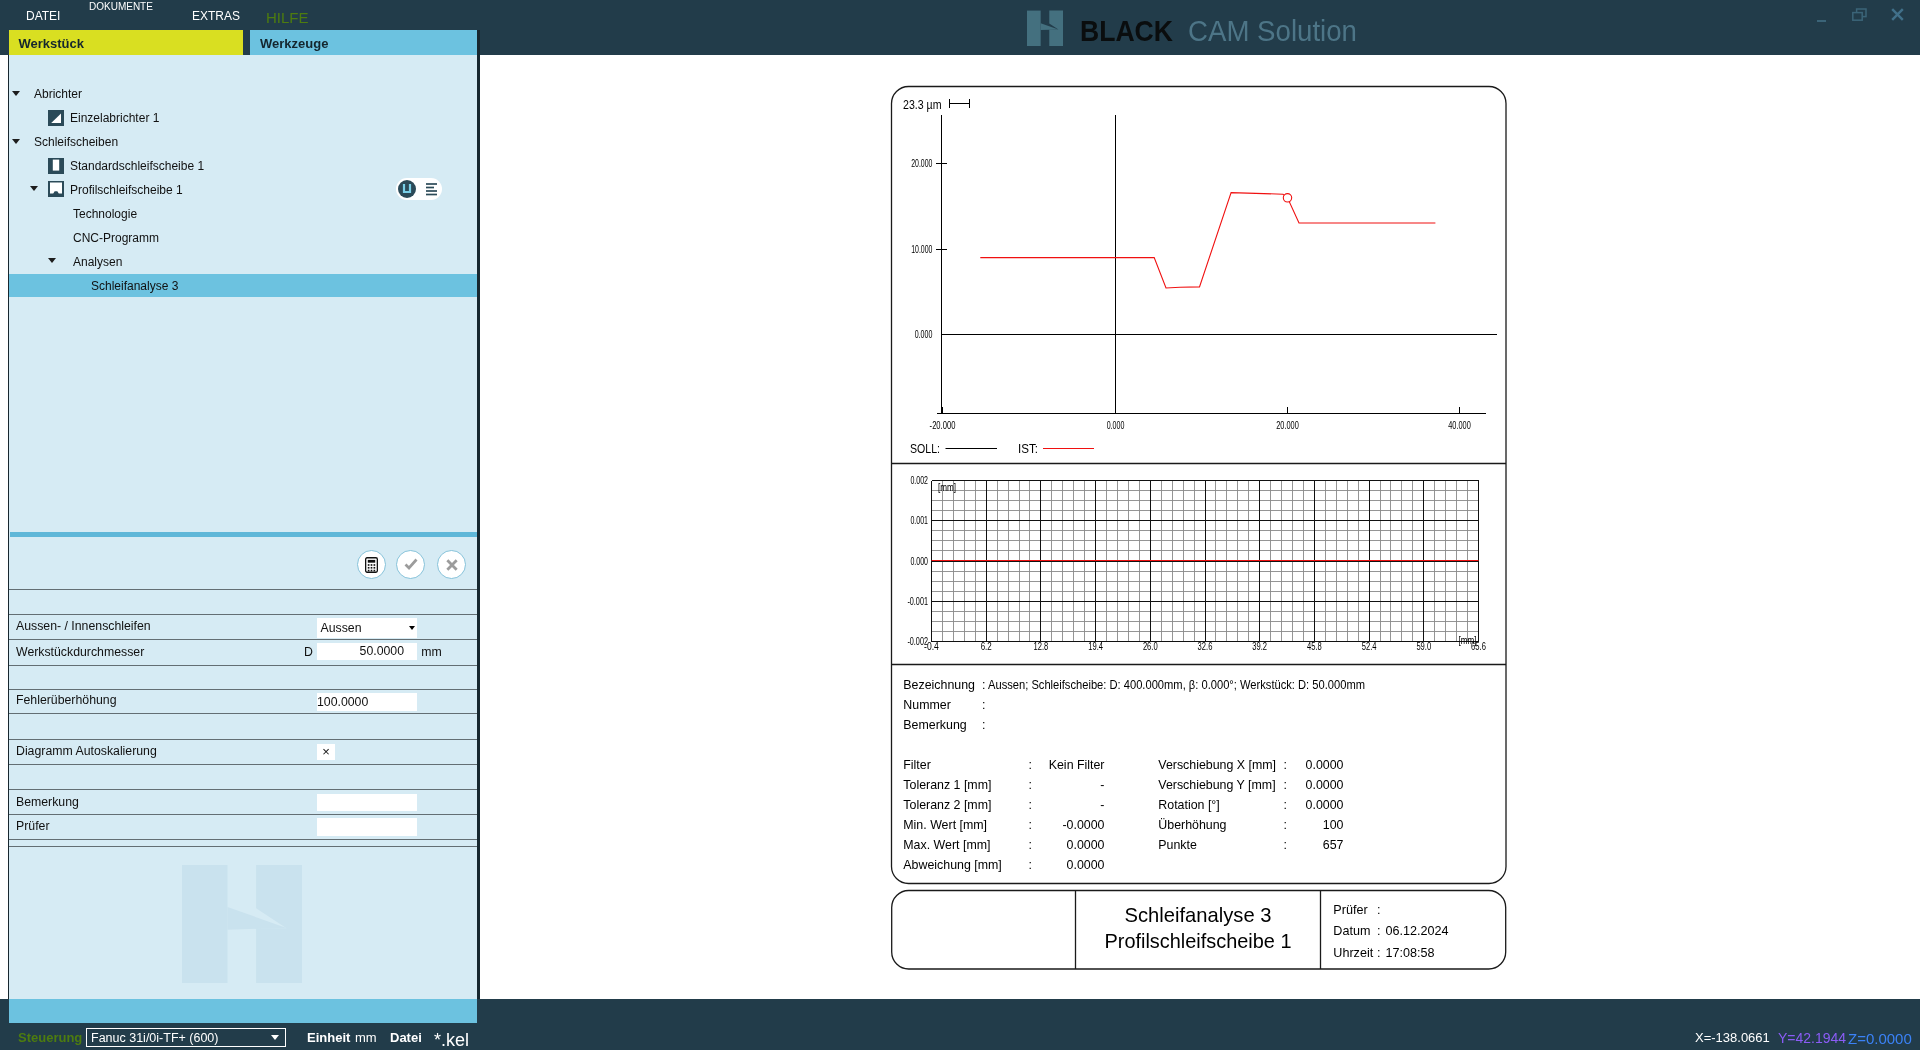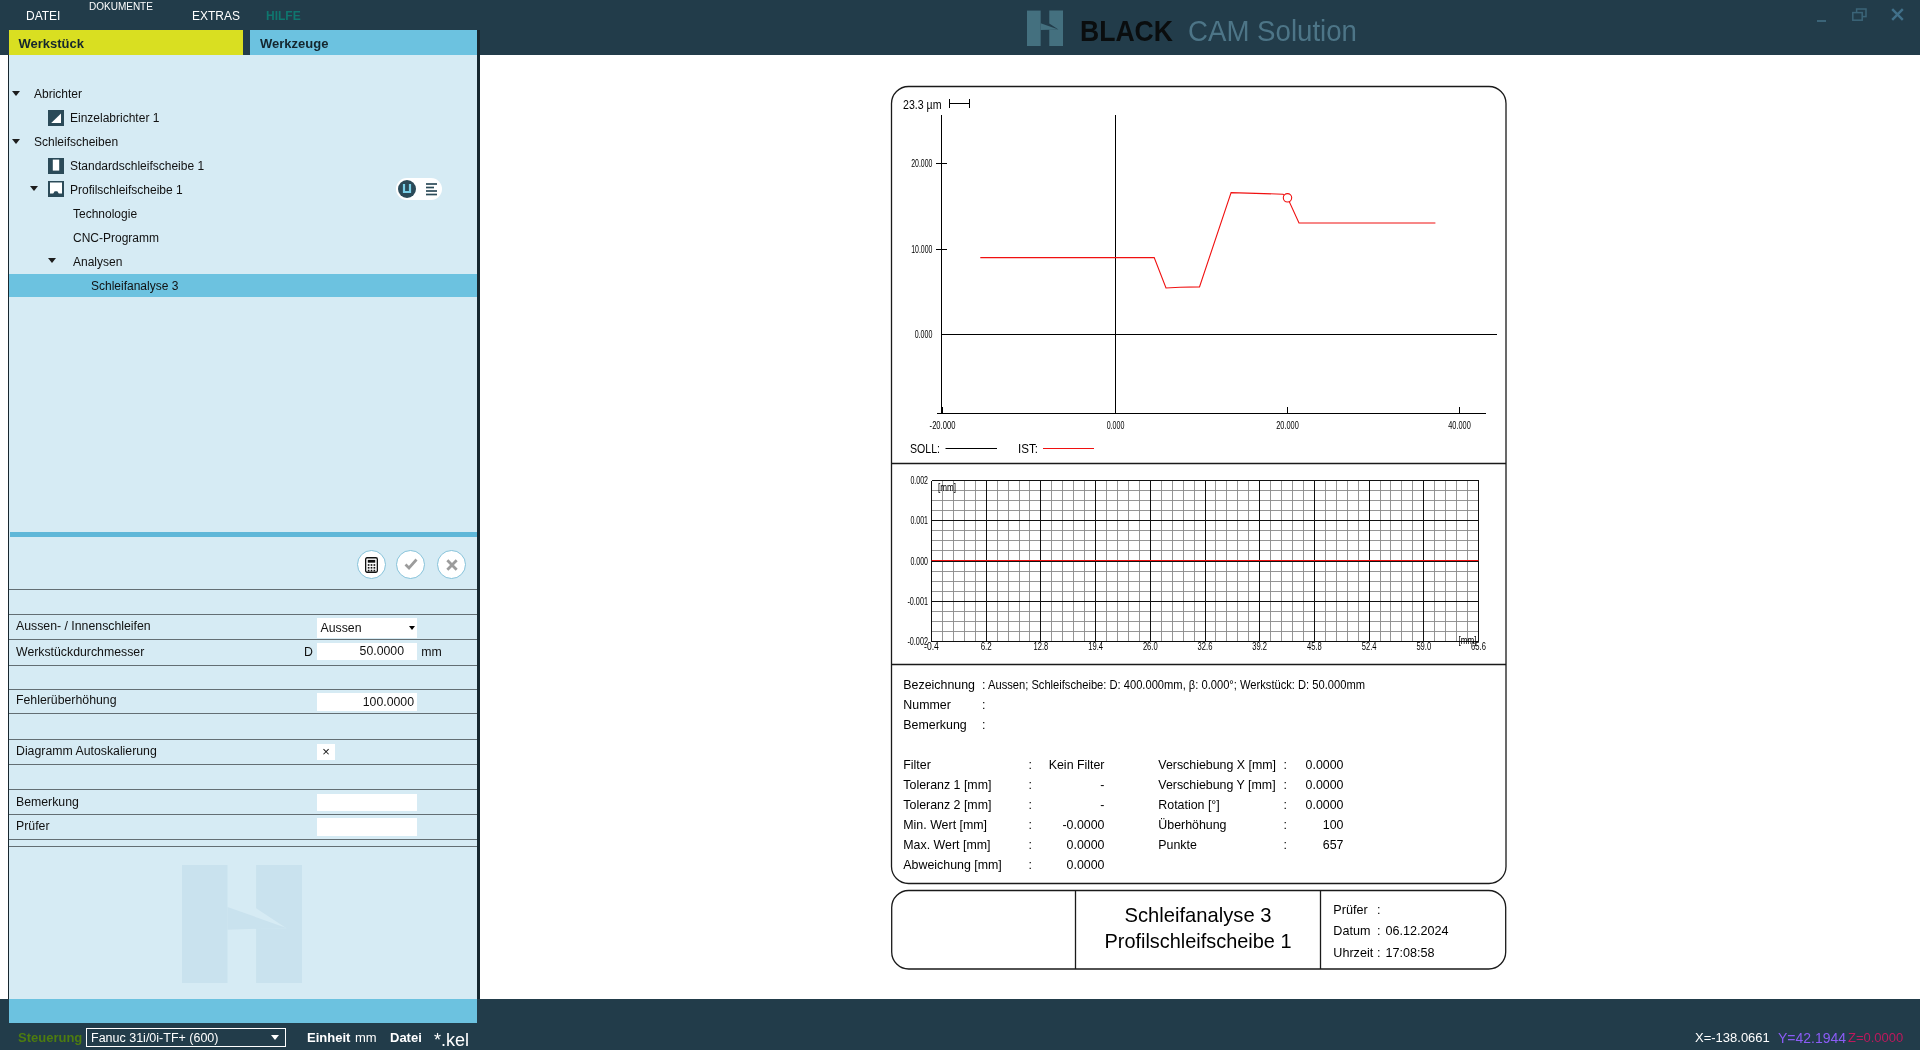--- a/index.html
+++ b/index.html
@@ -10,21 +10,21 @@
   .lbl { white-space:nowrap; }
 </style>
 </head>
 <body>
 <div id="stage">
 
   <div class="abs" style="left:0;top:0;width:1920px;height:55px;background:#223c4a;"></div>
   <div class="abs lbl" style="left:26px;top:8.5px;font-size:12px;color:#fff;">DATEI</div>
   <div class="abs lbl" style="left:89px;top:1px;font-size:10px;color:#fff;">DOKUMENTE</div>
   <div class="abs lbl" style="left:192px;top:8.5px;font-size:12px;color:#fff;text-align:right;">EXTRAS</div>
-  <div class="abs lbl" style="left:266px;top:8.5px;font-size:12px;color:#0f766e;font-weight:bold;">HILFE</div>
+  <div class="abs lbl" style="left:266px;top:8.5px;font-size:15px;color:#4d7c0f;">HILFE</div>
 
   <svg class="abs" style="left:1027px;top:10px;" width="36.2" height="36.6" viewBox="0 0 120.4 117.9">
     <path fill="#44707f" d="M0 0 H45.5 V117.9 H0 Z"></path>
     <path fill="#44707f" d="M45.5 41.9 L104.5 63.0 L45.5 64.7 Z"></path>
     <path fill="#44707f" d="M74.1 0 H120.4 V117.9 H74.1 V63.3 H104.5 L74.1 43.3 Z"></path>
   </svg>
   <svg class="abs" style="left:1078px;top:10px;" width="290" height="40" viewBox="0 0 290 40">
     <text x="2" y="30.5" font-size="30" font-weight="bold" fill="#0a0d0e" textLength="93" lengthAdjust="spacingAndGlyphs">BLACK</text>
     <text x="110" y="30.5" font-size="30" fill="#4d7587" textLength="169" lengthAdjust="spacingAndGlyphs">CAM Solution</text>
   </svg>
@@ -149,42 +149,42 @@
   <div class="sep" style="top:839.2px;"></div>
   <div class="sep" style="top:845.9px;"></div>
   <div class="flbl" style="top:618.8px;">Aussen- / Innenschleifen</div>
   <div class="finp" style="left:317px;top:617.8px;width:100px;height:20px;line-height:20px;padding-left:3.5px;">Aussen</div>
   <div class="abs" style="left:408.5px;top:625.6px;width:0;height:0;border-left:3.6px solid transparent;border-right:3.6px solid transparent;border-top:4.8px solid #000;"></div>
   <div class="flbl" style="top:644.8px;">Werkstückdurchmesser</div>
   <div class="flbl" style="left:304px;top:644.8px;">D</div>
   <div class="finp" style="left:317px;top:643px;width:100px;height:17.4px;line-height:17.4px;text-align:right;padding-right:13px;">50.0000</div>
   <div class="flbl" style="left:421.2px;top:644.8px;">mm</div>
   <div class="flbl" style="top:693.3px;">Fehlerüberhöhung</div>
-  <div class="finp" style="left:317px;top:693px;width:100px;height:18px;line-height:18px;text-align:right;padding-right:3px;">100.0000</div>
+  <div class="finp" style="left:317px;top:693px;width:100px;height:18px;line-height:18px;padding-right:3px;">100.0000</div>
   <div class="flbl" style="top:744.1px;">Diagramm Autoskalierung</div>
   <div class="finp" style="left:317px;top:743.7px;width:18.3px;height:16px;line-height:15px;text-align:center;font-size:13px;">×</div>
   <div class="flbl" style="top:794.6px;">Bemerkung</div>
   <div class="finp" style="left:317px;top:793.6px;width:100px;height:17.2px;"></div>
   <div class="flbl" style="top:818.6px;">Prüfer</div>
   <div class="finp" style="left:317px;top:818.2px;width:100px;height:17.7px;"></div>
 
   <div class="abs" style="left:0;top:999px;width:1920px;height:51px;background:#223c4a;"></div>
   <div class="abs" style="left:9.3px;top:999px;width:467.7px;height:23.6px;background:#6cc2e0;"></div>
   <div id="status">
     <div class="abs lbl" style="left:18px;top:1030px;font-size:13px;font-weight:bold;color:#4d7c0f;">Steuerung</div>
     <div class="abs" style="left:86px;top:1028px;width:200px;height:19px;border:1px solid #fff;"></div>
     <div class="abs lbl" style="left:91px;top:1031px;font-size:12.5px;color:#fff;">Fanuc 31i/0i-TF+  (600)</div>
     <div class="abs" style="left:271px;top:1035px;width:0;height:0;border-left:4.5px solid transparent;border-right:4.5px solid transparent;border-top:5.5px solid #fff;"></div>
     <div class="abs lbl" style="left:307px;top:1030px;font-size:13px;font-weight:bold;color:#fff;">Einheit</div>
     <div class="abs lbl" style="left:355px;top:1030px;font-size:13px;color:#fff;">mm</div>
     <div class="abs lbl" style="left:390px;top:1030px;font-size:13px;font-weight:bold;color:#fff;">Datei</div>
     <div class="abs lbl" style="left:434px;top:1030px;font-size:18px;color:#fff;">*.kel</div>
     <div class="abs lbl" style="left:1695px;top:1030px;font-size:13px;color:#fff;">X=-138.0661</div>
     <div class="abs lbl" style="left:1778px;top:1030px;font-size:14px;color:#8b5cf6;">Y=42.1944</div>
-    <div class="abs lbl" style="left:1848px;top:1030px;font-size:13px;color:#be185d;">Z=0.0000</div>
+    <div class="abs lbl" style="left:1848px;top:1030px;font-size:15px;color:#3b82f6;">Z=0.0000</div>
   </div>
 
   <div id="doc">
   <svg class="abs" style="left:880px;top:80px;" width="640" height="900" viewBox="0 0 640 900">
   <rect x="11.5" y="6.5" width="614.5" height="797" rx="17" fill="#fff" stroke="#1a1a1a" stroke-width="1.3"></rect>
   <line x1="11.5" y1="383.5" x2="626" y2="383.5" stroke="#1a1a1a" stroke-width="1.3"></line>
   <line x1="11.5" y1="584.5" x2="626" y2="584.5" stroke="#1a1a1a" stroke-width="1.3"></line>
   <g stroke="#000" stroke-width="1" shape-rendering="crispEdges">
           <line x1="61.5" y1="35.3" x2="61.5" y2="333.5"></line>
           <line x1="235.5" y1="35.3" x2="235.5" y2="333.5"></line>

